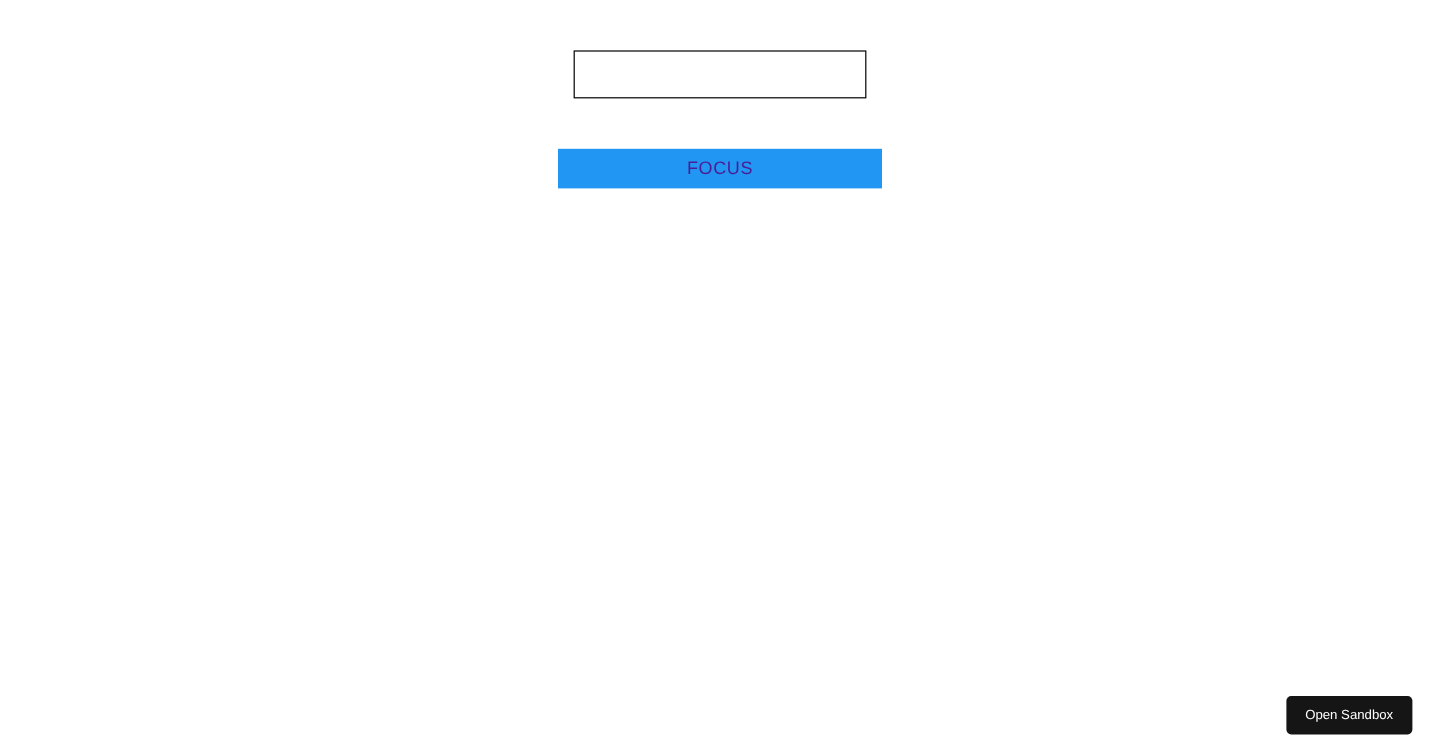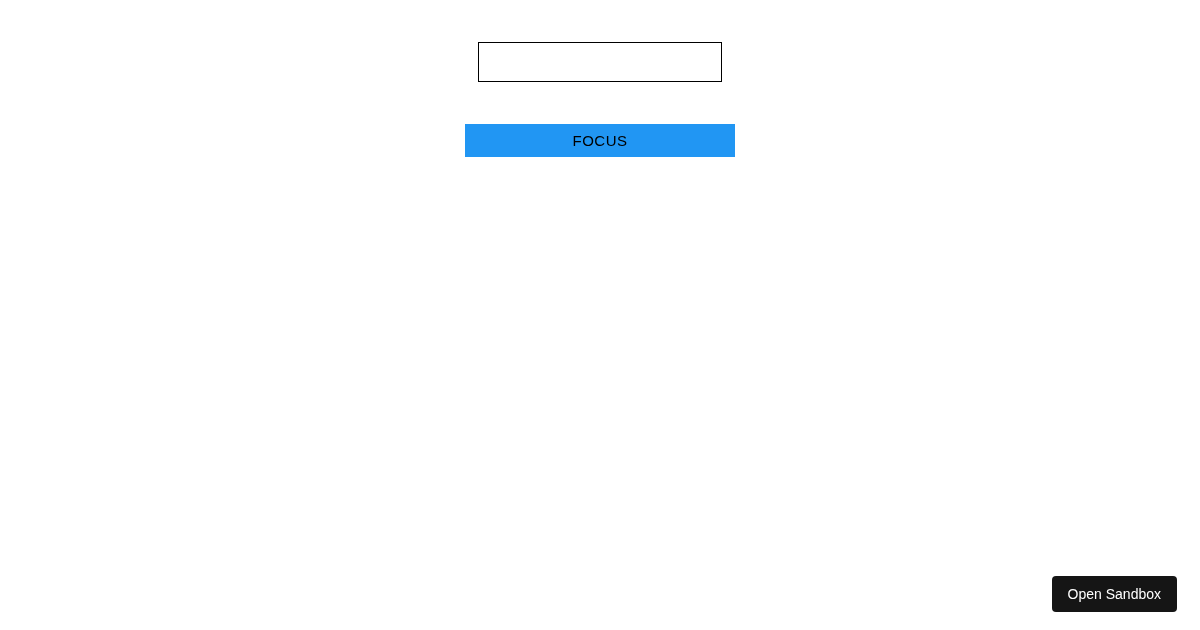--- a/index.html
+++ b/index.html
@@ -32,40 +32,40 @@
     .button-group {
       display: flex;
       flex-direction: column;
       gap: 30px;
       margin-top: 42px;
     }
     .action-button {
       width: 270px;
       height: 33px;
       background-color: #2196F3;
-      color: #000000;
+      color: #4c1d95;
       border: none;
       font-size: 15px;
       font-weight: 400;
       letter-spacing: 0.5px;
       cursor: pointer;
       display: flex;
       align-items: center;
       justify-content: center;
       font-family: inherit;
     }
     .open-sandbox {
       position: absolute;
       bottom: 18px;
       right: 23px;
       background-color: #151515;
       color: #ffffff;
       border: none;
       padding: 10px 16px;
-      font-size: 14px;
+      font-size: 11px;
       border-radius: 4px;
       cursor: pointer;
       font-family: inherit;
     }
   </style>
 </head>
 <body>
 
 <div class="container">
   <input type="text" class="text-input" value="" style="">

